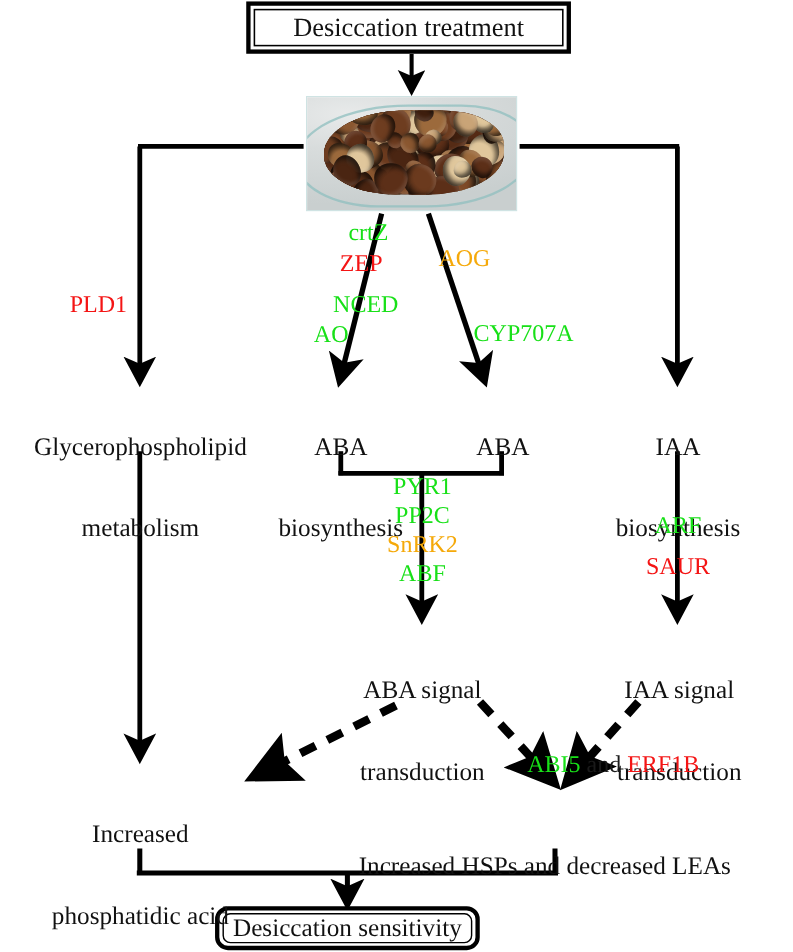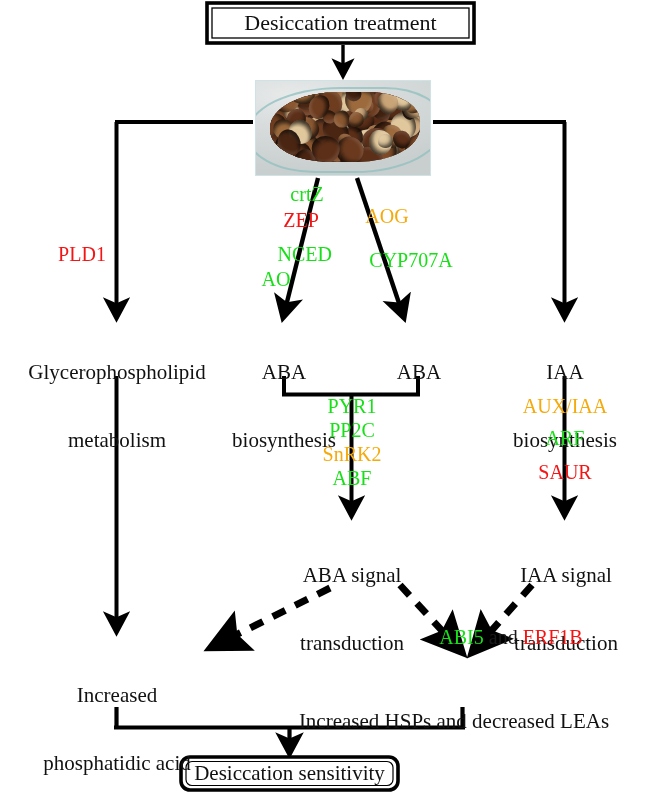--- a/index.html
+++ b/index.html
@@ -259,29 +259,28 @@
   </div>
 
   <div class="lbl gene g-red" style="left:22px;top:196px;width:120px;margin-top:48px;">PLD1</div>
 
   <div class="lbl gene g-green" style="left:266px;top:184px;width:82px;">crtZ</div>
   <div class="lbl gene g-red" style="left:260px;top:210px;width:82px;">ZEP</div>
   <div class="lbl gene g-green" style="left:240px;top:244px;width:92px;text-align:right;">NCED</div>
   <div class="lbl gene g-green" style="left:236px;top:269px;width:80px;">AO</div>
 
   <div class="lbl gene g-orange" style="left:342px;top:206px;width:90px;">AOG</div>
-  <div class="lbl gene g-green" style="left:344px;top:250px;width:134px;">CYP707A</div>
+  <div class="lbl gene g-green" style="left:344px;top:268px;width:134px;text-align:right;">CYP707A</div>
 
 
   <div class="lbl gene g-green" style="left:292px;top:396px;width:120px;">PYR1</div>
   <div class="lbl gene g-green" style="left:292px;top:420px;width:120px;">PP2C</div>
   <div class="lbl gene g-orange" style="left:292px;top:444px;width:120px;">SnRK2</div>
   <div class="lbl gene g-green" style="left:292px;top:468px;width:120px;">ABF</div>
 
-  <div class="lbl gene g-orange" style="left:498px;top:396px;width:134px;">AUX/IAA</div>
   <div class="lbl gene g-green" style="left:504px;top:428px;width:122px;">ARF</div>
   <div class="lbl gene g-red" style="left:504px;top:462px;width:122px;">SAUR</div>
 
   <div class="lbl" style="left:372px;top:610px;width:262px;text-align:center;">
     <span class="gene g-green" style="position:static;">ABI5</span><span class="gene g-black" style="position:static;"> </span><span class="gene g-black" style="position:static;">and</span><span class="gene g-black" style="position:static;"> </span><span class="gene g-red" style="position:static;">ERF1B</span>
   </div>
 
   <div class="boxtxt" style="left:207px;top:3px;width:267px;height:40px;">Desiccation treatment</div>
   <div class="boxtxt" style="left:181px;top:757px;width:217px;height:33px;font-size:21px;">Desiccation sensitivity</div>
 

